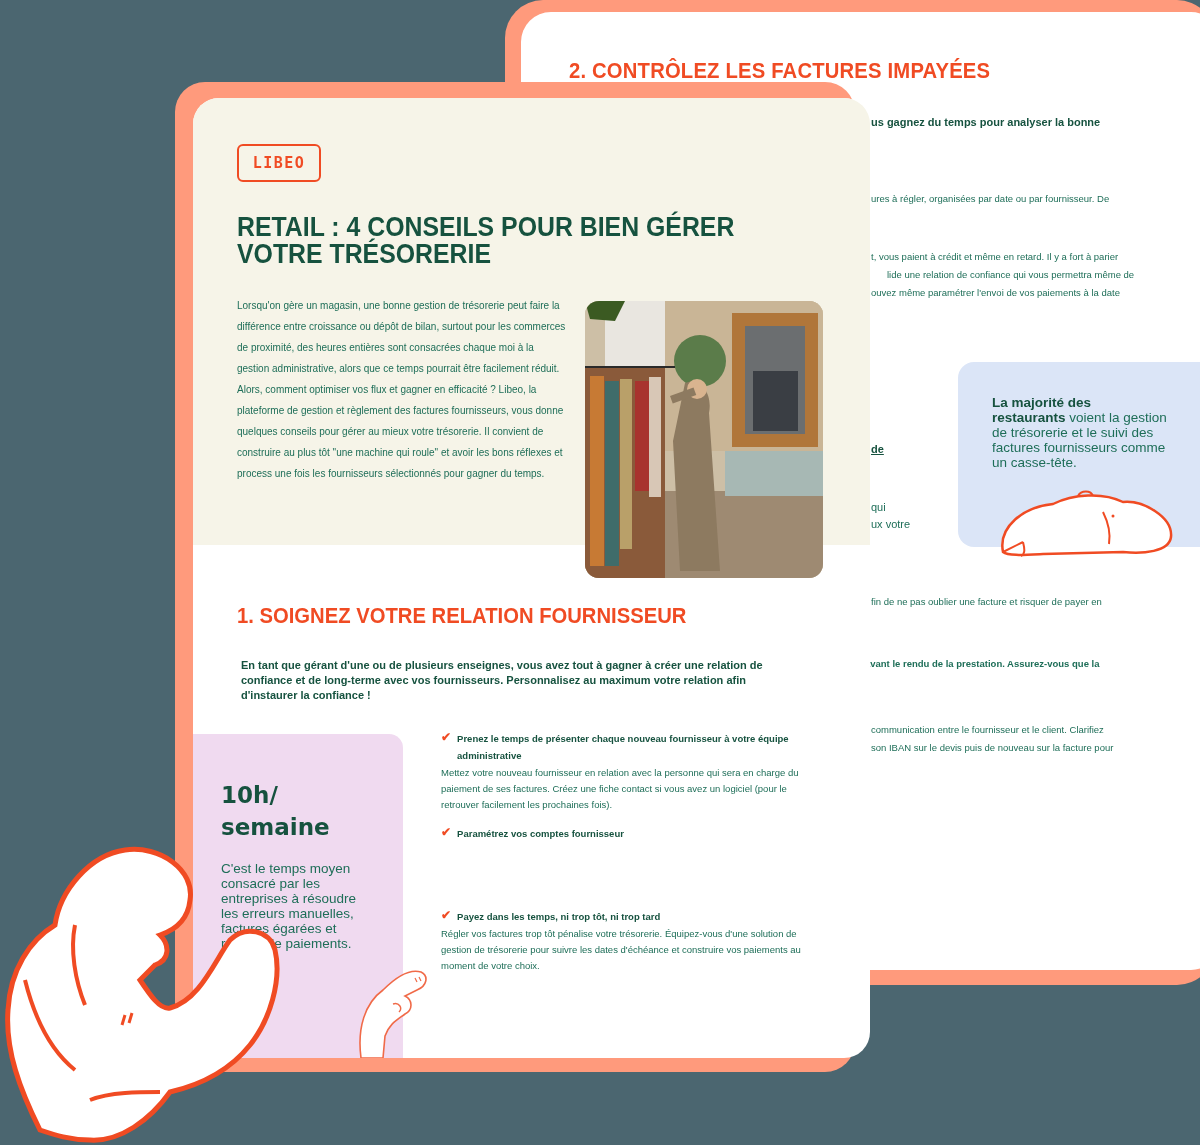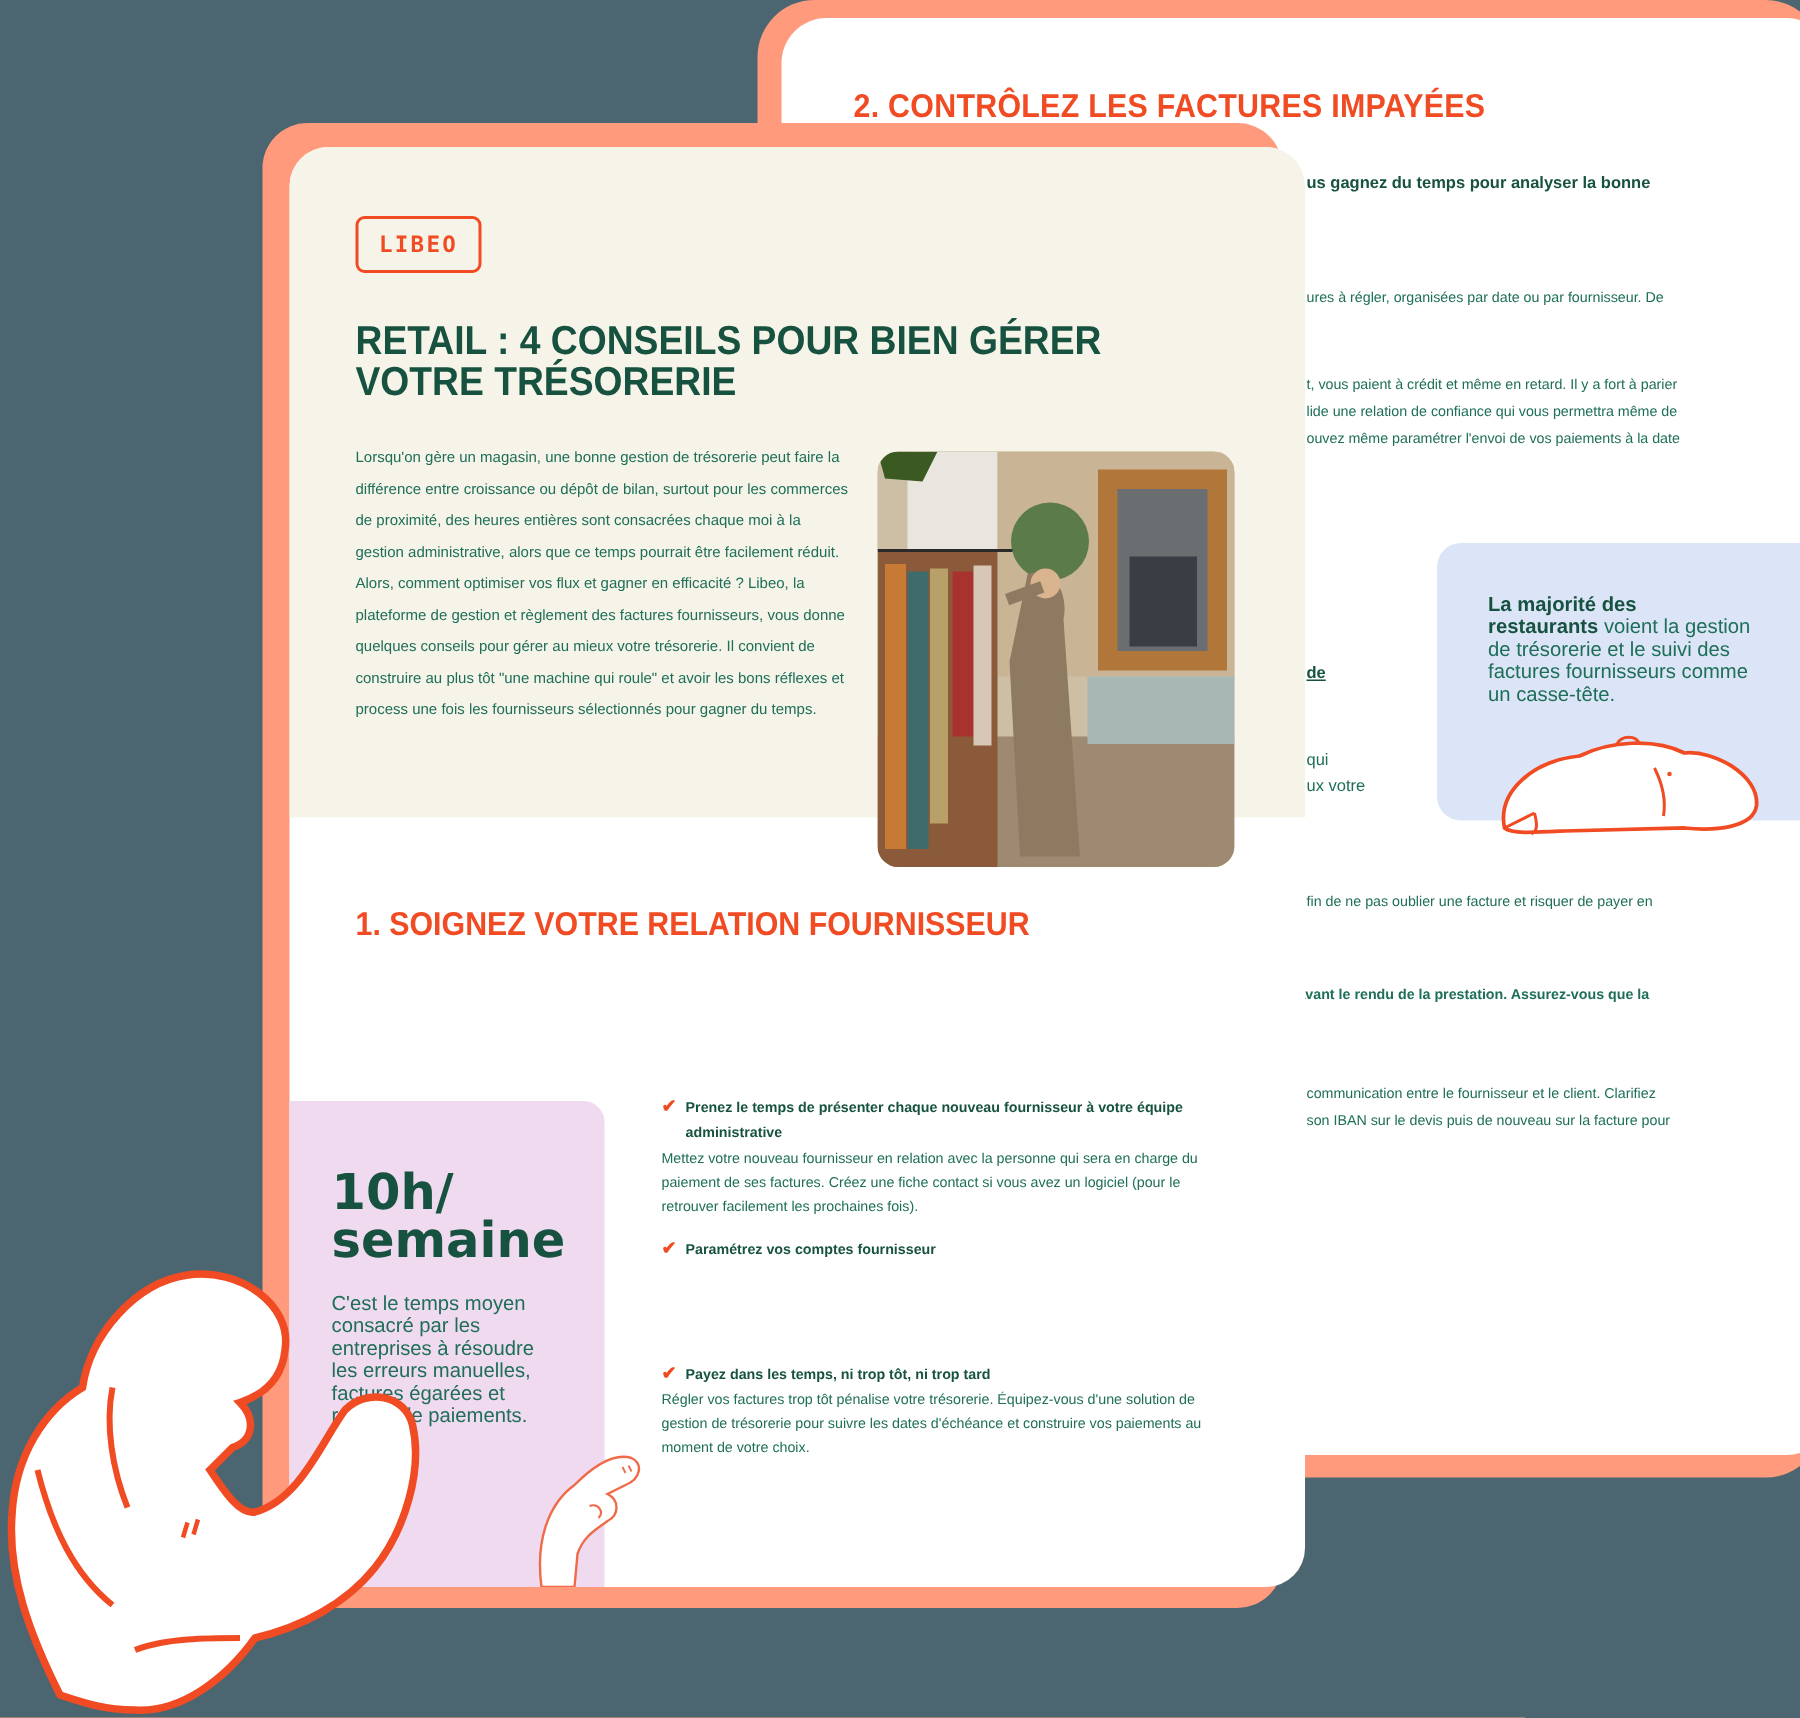--- a/index.html
+++ b/index.html
@@ -83,21 +83,21 @@
       transform:scaleX(0.92); transform-origin:left;
     }
     .section1-lead {
       left:48px; top:560px; width:560px; font-size:11px; line-height:15px; font-weight:700; color:#16523f;
     }
     .pink-box {
       left:-10px; top:636px; width:220px; height:340px;
       background:#f0daf0; border-radius:0 14px 0 0;
     }
     .stat-big {
-      left:38px; top:45px; font-size:33px; line-height:32px; font-weight:700; color:#16523f;
+      left:38px; top:45px; font-size:23px; line-height:32px; font-weight:700; color:#16523f;
       font-family:"DejaVu Sans", sans-serif;
     }
     .stat-desc {
       left:38px; top:127px; width:150px; font-size:13.5px; line-height:15px; color:#1e6e58;
     }
     .tip {
       left:248px; width:380px;
     }
     .tip-head {
       font-size:9.5px; line-height:17px; font-weight:700; color:#16523f; display:flex; gap:6px;
@@ -109,21 +109,21 @@
   </style>
 </head>
 <body>
 
 <div class="abs back-shell"></div>
 <div class="abs back-page">
   <div class="abs back-title">2. CONTRÔLEZ LES FACTURES IMPAYÉES</div>
   <div class="abs back-text bold" style="left:350px;top:103px;">us gagnez du temps pour analyser la bonne</div>
   <div class="abs back-text" style="left:350px;top:180px;">ures à régler, organisées par date ou par fournisseur. De</div>
   <div class="abs back-text" style="left:350px;top:238px;">t, vous paient à crédit et même en retard. Il y a fort à parier</div>
-  <div class="abs back-text" style="left:350px;top:256px;">lide une relation de confiance qui vous permettra même de</div>
+  <div class="abs back-text" style="left:350px;top:256px;padding-left:16px;">lide une relation de confiance qui vous permettra même de</div>
   <div class="abs back-text" style="left:350px;top:274px;">ouvez même paramétrer l'envoi de vos paiements à la date</div>
   <div class="abs back-text bold" style="left:350px;top:430px;text-decoration:underline;">de</div>
   <div class="abs back-text" style="left:350px;top:488px;font-size:11px;">qui</div>
   <div class="abs back-text" style="left:350px;top:505px;font-size:11px;">ux votre</div>
   <div class="abs back-text" style="left:350px;top:583px;">fin de ne pas oublier une facture et risquer de payer en</div>
   <div class="abs back-text" style="left:336px;top:645px;font-weight:bold;">e avant le rendu de la prestation. Assurez-vous que la</div>
   <div class="abs back-text" style="left:350px;top:711px;">communication entre le fournisseur et le client. Clarifiez</div>
   <div class="abs back-text" style="left:350px;top:729px;">son IBAN sur le devis puis de nouveau sur la facture pour</div>
 
   <div class="abs blue-box">
@@ -170,20 +170,21 @@
       <rect x="50" y="80" width="14" height="110" fill="#a8332e"></rect>
       <rect x="64" y="76" width="12" height="120" fill="#d8c7b6"></rect>
       <line x1="0" y1="66" x2="90" y2="66" stroke="#2a2a2a" stroke-width="2"></line>
       <path d="M100 82 C115 75 128 92 124 112 L135 270 L95 270 L88 140 Z" fill="#8d7a60"></path>
       <circle cx="112" cy="88" r="10" fill="#d9b48f"></circle>
       <rect x="85" y="95" width="25" height="8" fill="#8d7a60" transform="rotate(-20 85 95)"></rect>
     </svg>
   </div>
 
   <div class="abs section1-title">1. SOIGNEZ VOTRE RELATION FOURNISSEUR</div>
+  <div class="abs section1-lead">En tant que gérant d'une ou de plusieurs enseignes, vous avez tout à gagner à créer une relation de confiance et de long-terme avec vos fournisseurs. Personnalisez au maximum votre relation afin d'instaurer la confiance !</div>
 
   <div class="abs pink-box">
     <div class="abs stat-big" style="width:150px;">10h/ semaine</div>
     <div class="abs stat-desc">C'est le temps moyen consacré par les entreprises à résoudre les erreurs manuelles, factures égarées et retards de paiements.</div>
   </div>
 
   <div class="abs tip" style="top:632px;">
     <div class="tip-head">
         <span class="check">✔</span>
         <span>Prenez le temps de présenter chaque nouveau fournisseur à votre équipe administrative</span>

